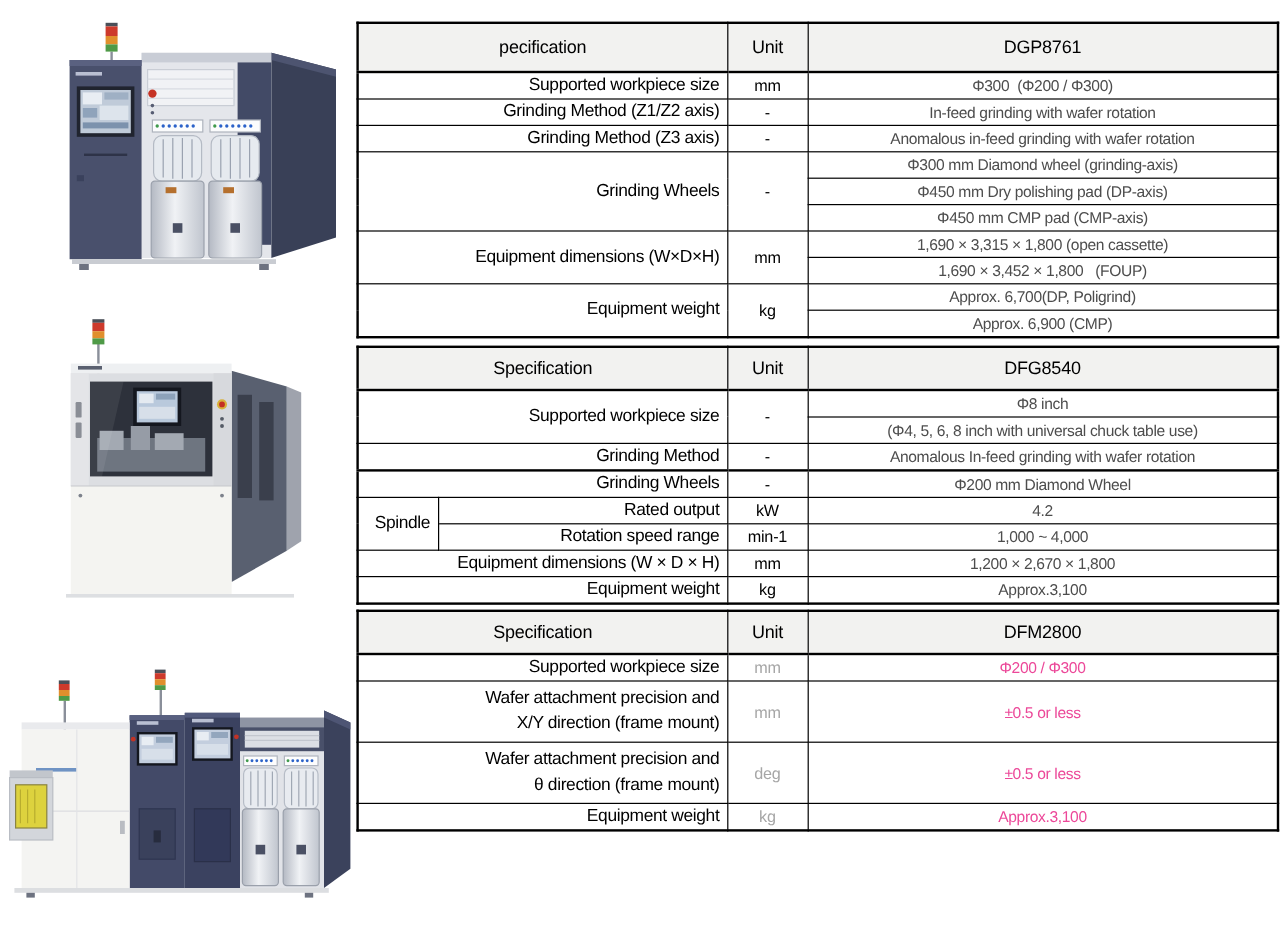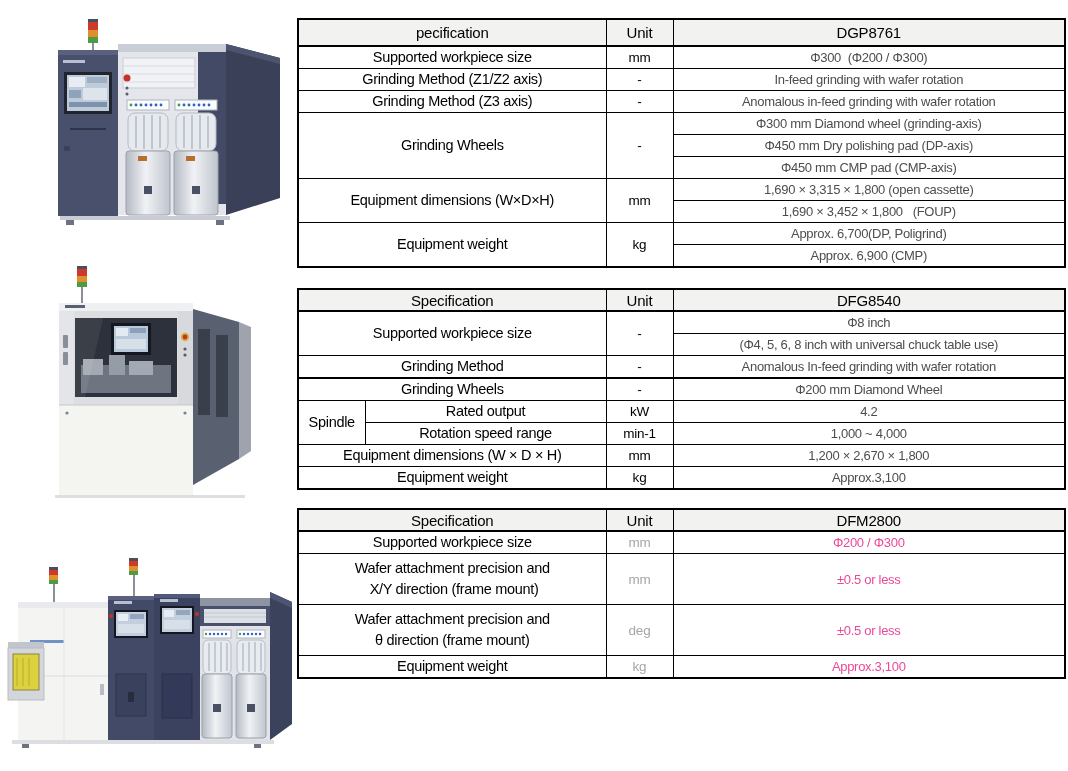--- a/index.html
+++ b/index.html
@@ -17,30 +17,30 @@
     border-collapse:collapse;table-layout:fixed;
     border:2px solid #000;
   }
   .spec th,.spec td{
     border:1px solid #000;
     padding:0 6px;
     overflow:hidden;
     vertical-align:middle;
   }
   .spec tr{height:22px;}
-  tr.head{height:22px;}
+  tr.head{height:36px;}
   tr.head th{
     background:#f2f2f0;
     border-bottom:2px solid #000;
     font-weight:400;font-size:15px;color:#000;
     text-align:center;letter-spacing:-0.2px;
   }
-  #table1 tr.head{height:27px;}
+  #table1 tr.head{height:41px;}
   .lbl{
-    font-size:14.5px;color:#000;text-align:center;
+    font-size:14.5px;color:#000;text-align:right;
     white-space:pre-wrap;line-height:1.45;letter-spacing:-0.3px;
   }
   .unit{font-size:13.5px;color:#000;text-align:center;letter-spacing:-0.2px;}
   .val{
     font-size:13px;color:#4d4d4d;text-align:center;
     white-space:pre-wrap;letter-spacing:-0.3px;
   }
   .t3 .unit{color:#a6a6a6;}
   .t3 .val{color:#ec4899;}
   tr.tall{height:51px;}

